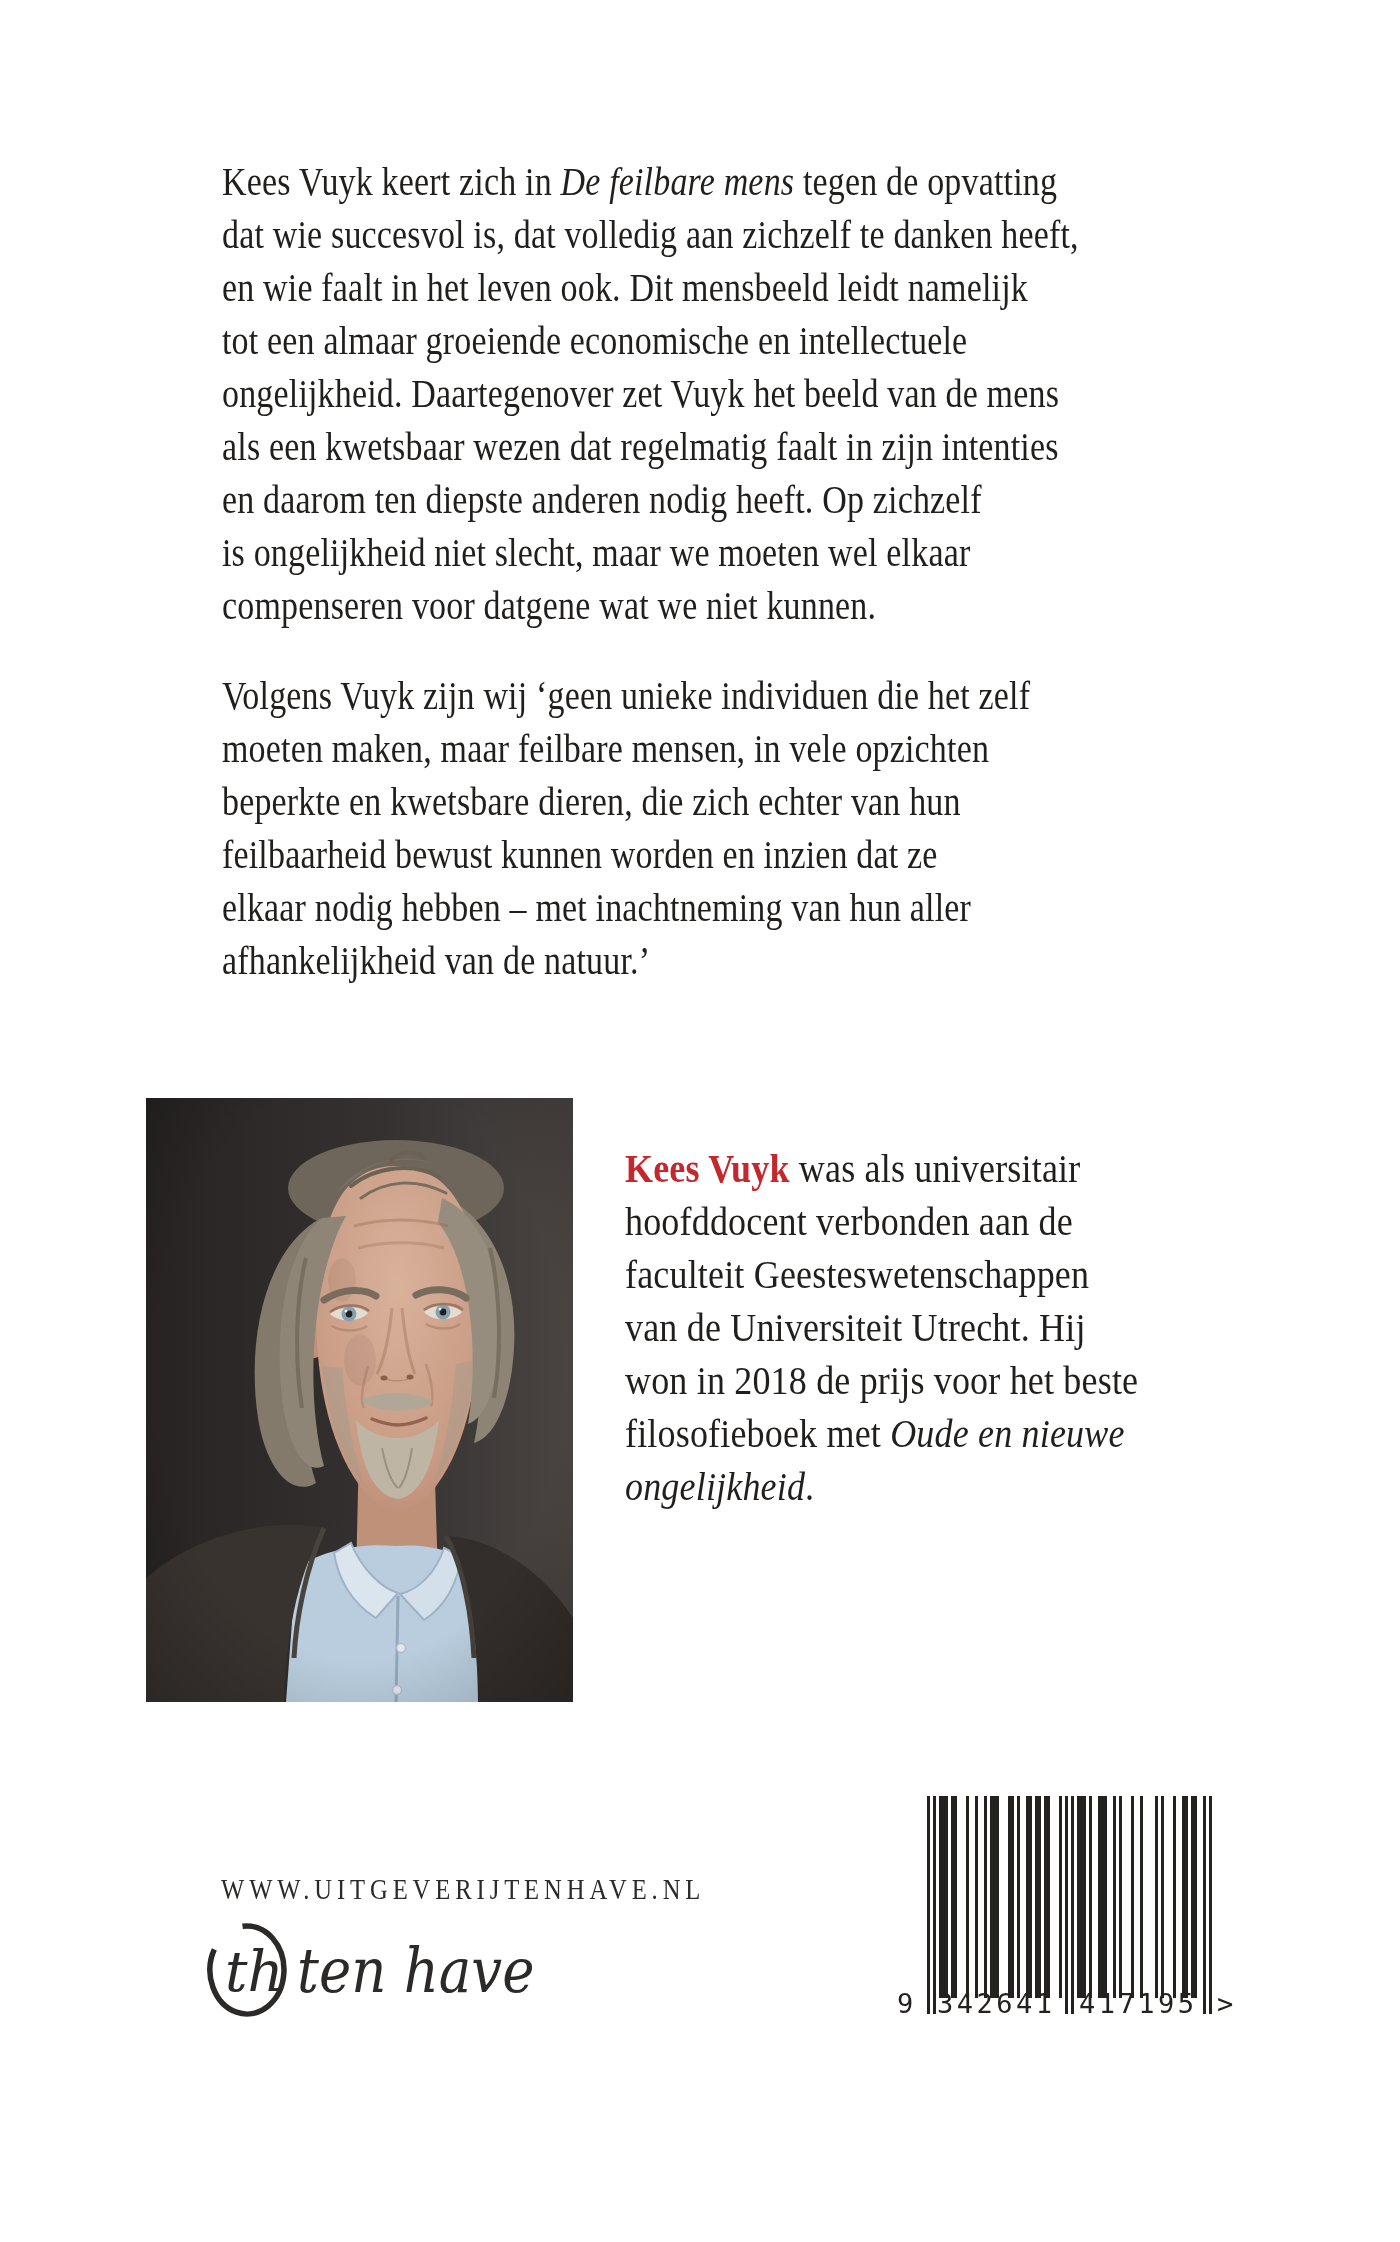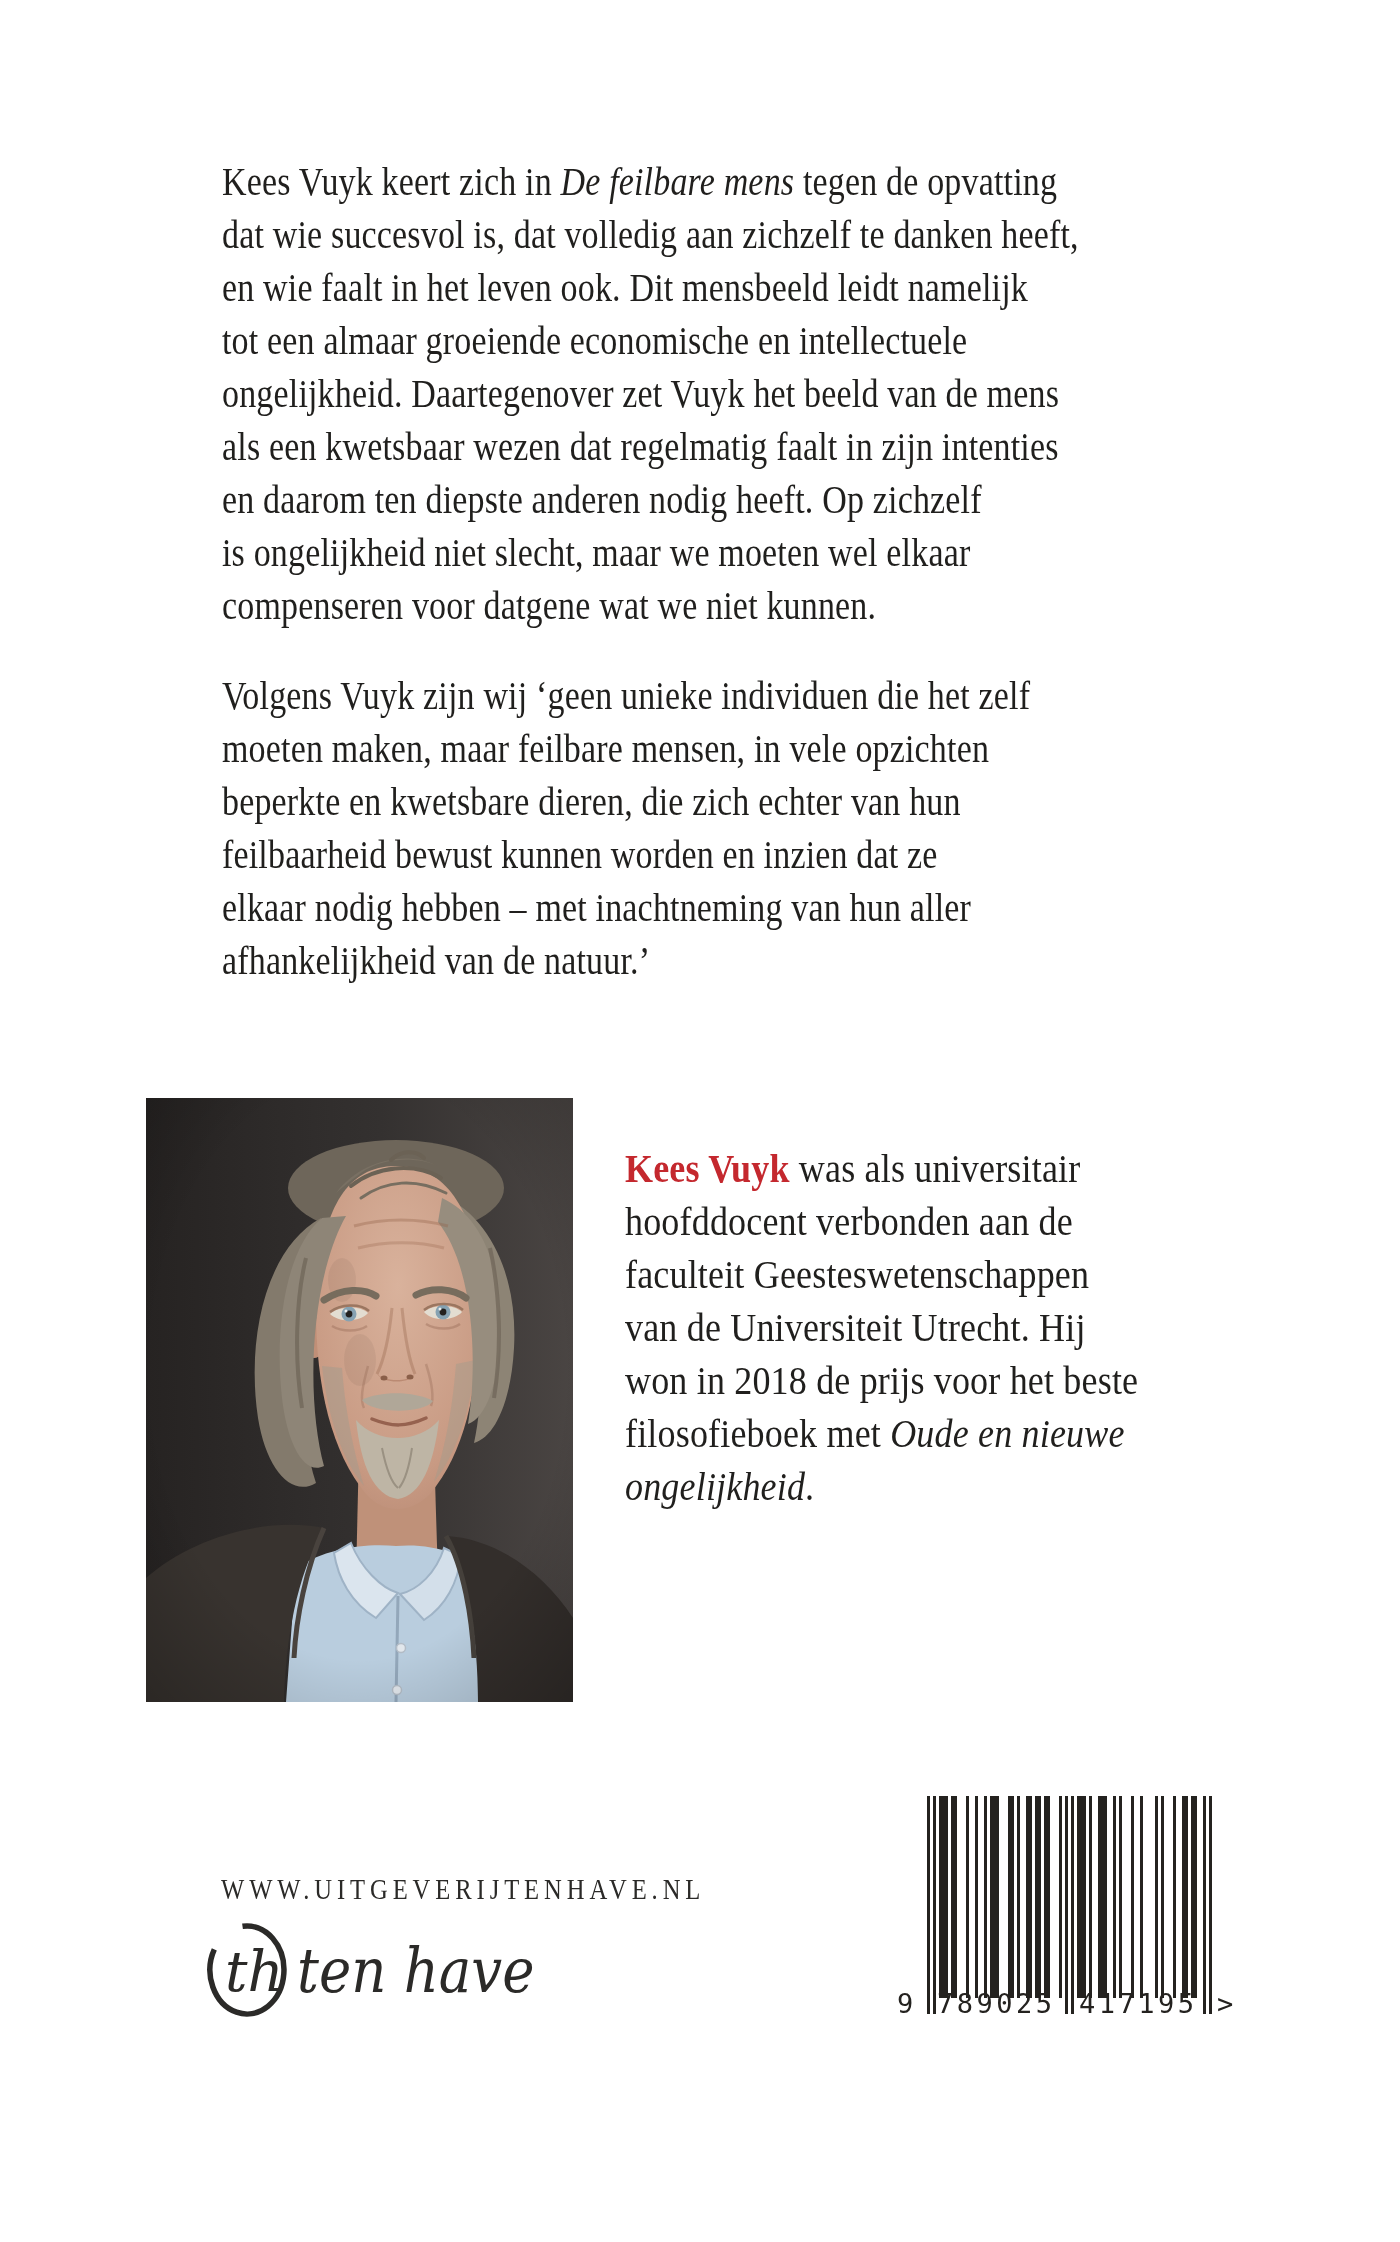--- a/index.html
+++ b/index.html
@@ -239,18 +239,18 @@
       <rect x="246" y="0" width="3" height="202"></rect>
       <rect x="255" y="0" width="3" height="202"></rect>
       <rect x="258" y="0" width="3" height="202"></rect>
       <rect x="264" y="0" width="3" height="202"></rect>
       <rect x="267" y="0" width="3" height="202"></rect>
       <rect x="276" y="0" width="3" height="218"></rect>
       <rect x="282" y="0" width="3" height="218"></rect>
     </svg>
   <div class="barcode-digits">
     <span class="bd bd-first">9</span>
-    <span class="bd bd-g1">789025</span>
+    <span class="bd bd-g1">342641</span>
     <span class="bd bd-g2">417195</span>
     <span class="bd bd-arrow">&gt;</span>
   </div>
 
 </div>
 
 </body></html>

